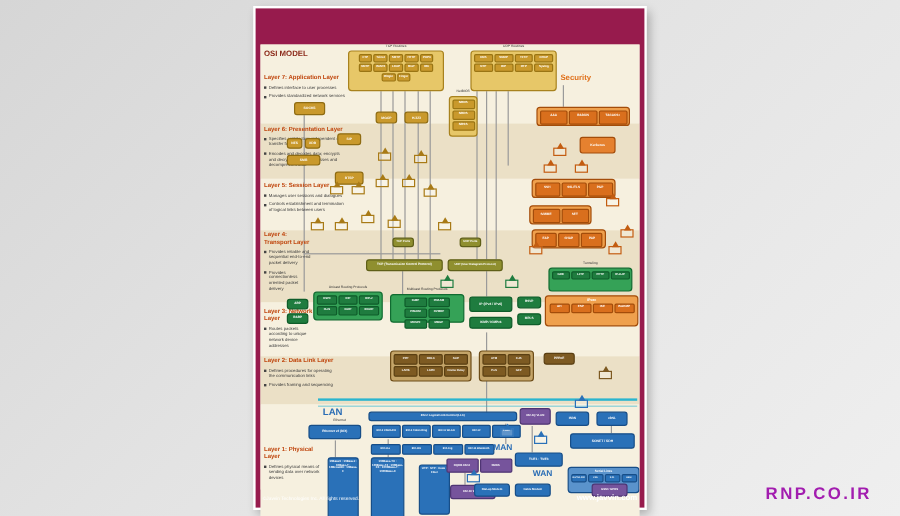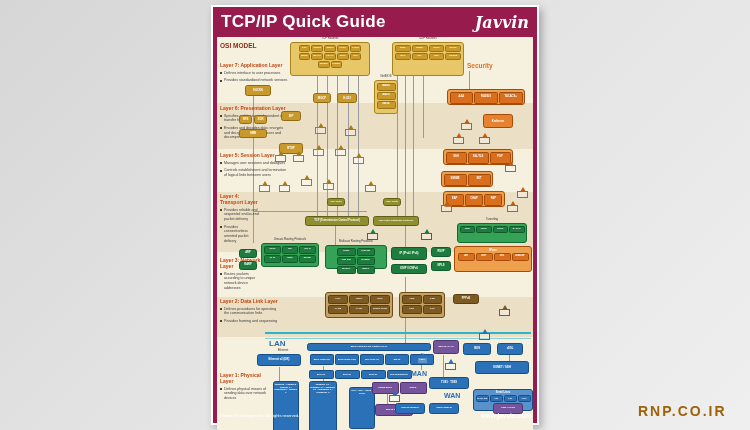--- a/index.html
+++ b/index.html
@@ -1,20 +1,20 @@
 <!DOCTYPE html>
 <html><head>
 <meta charset="utf-8">
 <style>
   html,body{margin:0;padding:0}
   body{width:750px;height:430px;overflow:hidden;position:relative;
        background:linear-gradient(135deg,#d6d6d6 0%,#e3e3e3 45%,#efefef 100%);
        font-family:"Liberation Sans",sans-serif;}
   .wm{position:absolute;left:638px;top:403px;font-size:14px;font-weight:bold;
-      letter-spacing:2px;color:#a16207}
+      letter-spacing:2px;color:#a21caf}
   
   .poster{position:absolute;left:211px;top:5px;width:328px;height:420px;background:#fff;
           padding:2px;box-sizing:border-box;box-shadow:3px 4px 8px rgba(0,0,0,.28)}
   .pin{position:relative;width:100%;height:100%;background:#971b4d}
   .phead{position:absolute;left:0;top:0;right:0;height:30px;display:flex;align-items:center;
          justify-content:space-between;padding:0 8px;color:#fff}
   .ptitle{font-size:17px;font-weight:bold;letter-spacing:.3px}
   .plogo{font-family:"DejaVu Serif",serif;font-style:italic;font-weight:bold;font-size:16px}
   .pc{position:absolute;left:4px;right:4px;top:30px;height:428px;background:#f6f0df;overflow:hidden}
   .pfoot{position:absolute;left:0;right:0;bottom:0;height:15px;display:flex;align-items:center;
@@ -85,24 +85,20 @@
       border-right:3px solid transparent;border-bottom:5px solid currentColor}
   .p-g{color:#a87a16}.p-o{color:#c35c10}.p-n{color:#1f7c3f}.p-b{color:#2a71b8}.p-br{color:#7d5a22}
 </style>
 </head>
 <body>
 
 <div class="wm">RNP.CO.IR</div>
 
 <div class="poster">
  <div class="pin">
-  <div class="phead">
-    <span class="ptitle">TCP/IP Quick Guide</span>
-    <span class="plogo">Javvin</span>
-  </div>
 
   <div class="pc">
 
     <div class="band bl" style="top:0;height:66px"></div>
     <div class="band bd" style="top:66px;height:46px"></div>
     <div class="band bl" style="top:112px;height:43px"></div>
     <div class="band bd" style="top:155px;height:60px"></div>
     <div class="band bl" style="top:215px;height:45px"></div>
     <div class="band bd" style="top:260px;height:40px"></div>
     <div class="band bl" style="top:300px;height:71px"></div>

